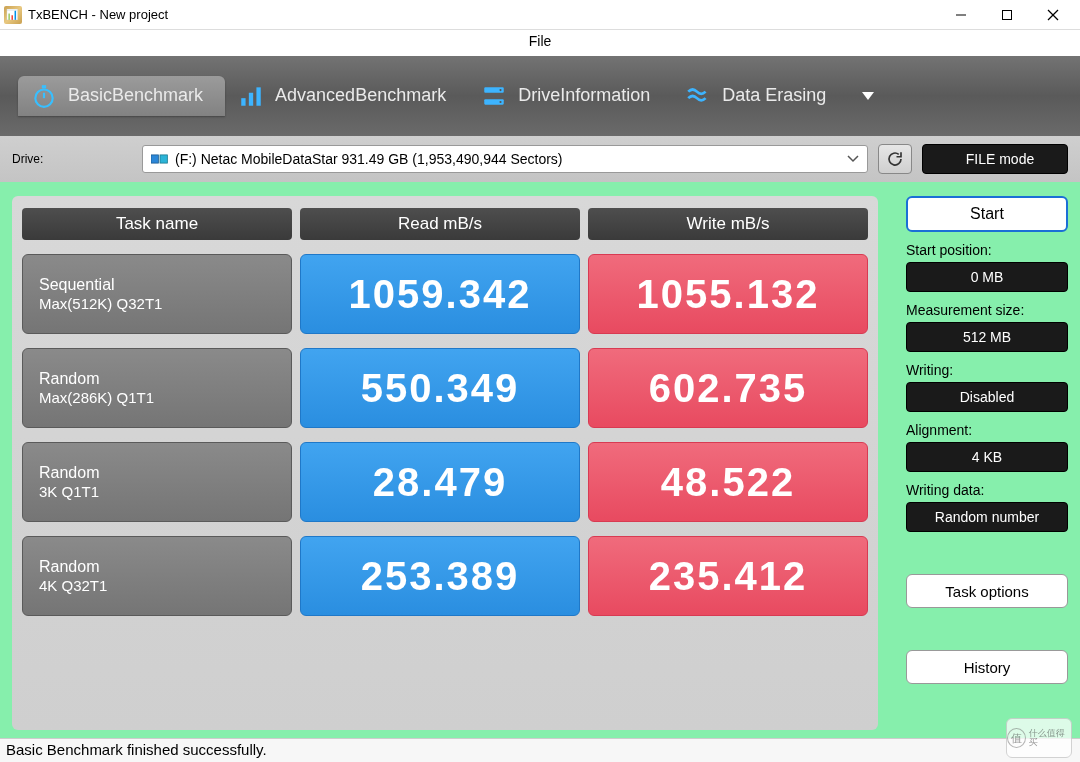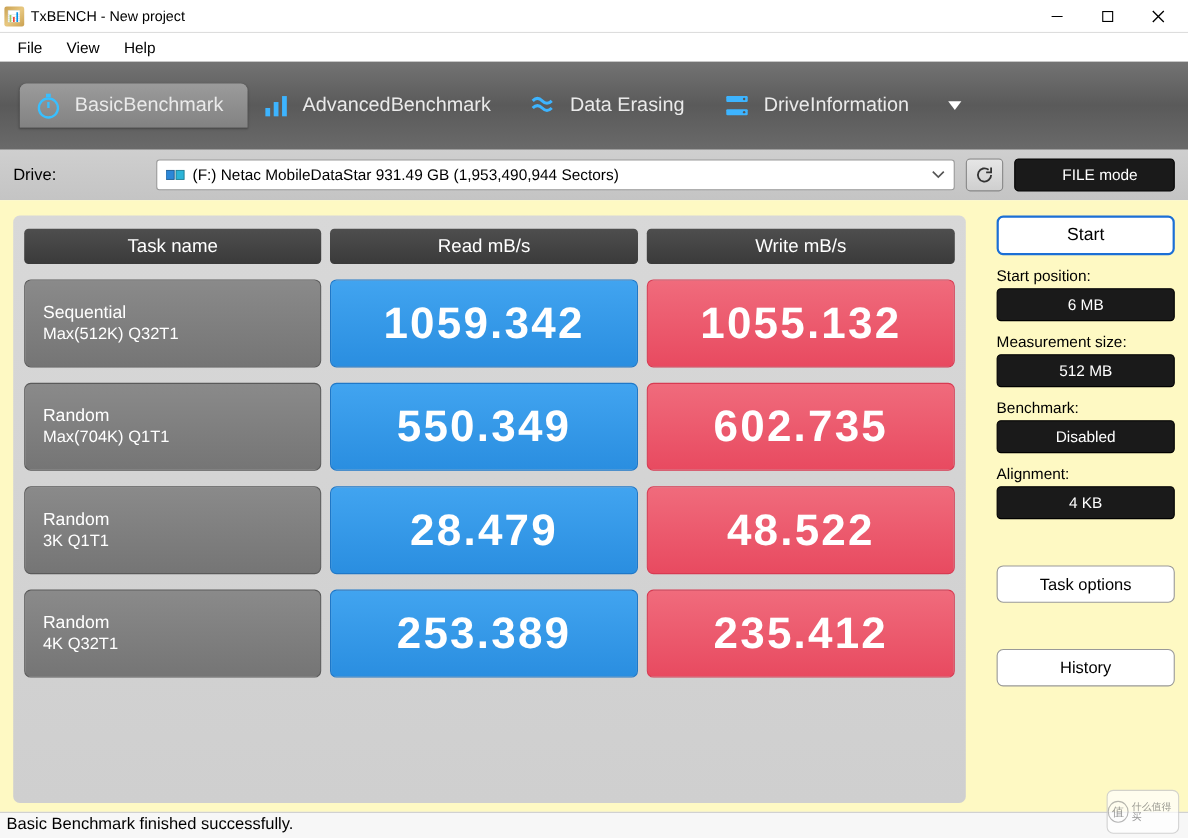--- a/index.html
+++ b/index.html
@@ -6,43 +6,43 @@
 body { width: 1080px; height: 762px; background: #fff; overflow: hidden; position: relative; }
 
 
 .titlebar { height: 30px; background: #fff; display: flex; align-items: center; padding: 0 4px; border-bottom: 1px solid #ddd; }
 .titlebar .app-icon { width: 18px; height: 18px; margin-right: 6px; background: linear-gradient(135deg, #c9a050 0%, #e8c880 50%, #c9a050 100%); border-radius: 2px; display: flex; align-items: center; justify-content: center; font-size: 10px; }
 .titlebar .title { font-size: 13px; color: #000; flex: 1; }
 .win-btns { display: flex; }
 .win-btn { width: 46px; height: 30px; display: flex; align-items: center; justify-content: center; font-size: 14px; cursor: default; }
 
 
-.menubar { height: 26px; background: #fff; display: flex; align-items: center; padding: 0 6px; gap: 2px; }
+.menubar { height: 26px; background: #fff; display: flex; align-items: center; padding: 0 6px; gap: 2px; flex-direction: column; }
 .menubar .menu-item { font-size: 14px; padding: 3px 10px; cursor: default; }
 
 
 .tabbar { height: 80px; background: linear-gradient(to bottom, #737373 0%, #5a5a5a 50%, #6a6a6a 100%); display: flex; align-items: center; padding: 0 18px; gap: 0; position: relative; }
 .tab { display: flex; align-items: center; gap: 10px; padding: 6px 22px 6px 12px; border-radius: 6px 6px 0 0; color: #eaeaea; font-size: 18px; line-height: 1.1; cursor: default; position: relative; }
 .tab.active { background: linear-gradient(to bottom, #9b9b9b 0%, #828282 100%); box-shadow: 0 1px 2px rgba(0,0,0,0.3); }
 .tab .tab-icon { width: 28px; height: 28px; display: flex; align-items: center; justify-content: center; color: #3db4ff; }
 .tab.active .tab-icon { color: #38bfff; }
 .tab .tab-text { display: flex; flex-direction: row; }
 .tab-dropdown { width: 28px; height: 28px; display: flex; align-items: center; justify-content: center; color: #fff; margin-left: 6px; }
 
 
 .drive-row { height: 46px; background: linear-gradient(to bottom, #cfcfcf 0%, #c4c4c4 100%); display: flex; align-items: center; padding: 0 12px; gap: 10px; }
-.drive-label { font-size: 15px; width: 120px; }
+.drive-label { font-size: 12px; width: 120px; }
 .drive-select { flex: 1; height: 28px; background: #fff; border: 1px solid #999; border-radius: 3px; display: flex; align-items: center; padding: 0 8px; font-size: 14px; position: relative; gap: 6px; }
 .drive-select .disk-icon { width: 18px; height: 14px; display: flex; align-items: center; }
 .drive-select .chev { position: absolute; right: 8px; color: #555; }
 .refresh-btn { width: 34px; height: 30px; background: linear-gradient(to bottom, #e6e6e6, #cfcfcf); border: 1px solid #888; border-radius: 4px; display: flex; align-items: center; justify-content: center; font-size: 14px; }
 .file-mode-btn { width: 146px; height: 30px; background: #1a1a1a; color: #fff; border-radius: 4px; display: flex; align-items: center; justify-content: center; font-size: 14px; border: 1px solid #000; padding-left: 10px; }
 
 
-.main { display: flex; padding: 14px 12px 10px 12px; gap: 28px; height: 558px; background: #fef9c3; }
+.main { display: flex; padding: 14px 12px 10px 12px; gap: 28px; height: 558px; background: #86efac; }
 .results { flex: 1; background: linear-gradient(to bottom, #d8d8d8 0%, #cfcfcf 100%); border-radius: 6px; padding: 12px 10px; display: flex; flex-direction: column; gap: 14px; }
 .hdr-row { display: flex; gap: 8px; }
 .hdr-cell { background: linear-gradient(to bottom, #4e4e4e 0%, #3a3a3a 100%); color: #fff; text-align: center; padding: 6px 0; font-size: 17px; border-radius: 4px; font-weight: 500; }
 .hdr-cell.c1 { width: 270px; }
 .hdr-cell.c2 { flex: 1; }
 .hdr-cell.c3 { flex: 1; }
 
 .data-row { display: flex; gap: 8px; }
 .task-cell { width: 270px; background: linear-gradient(to bottom, #8a8a8a 0%, #757575 100%); border: 1px solid #5a5a5a; border-radius: 6px; color: #fff; padding: 20px 16px; font-size: 16px; line-height: 1.2; display: flex; flex-direction: column; justify-content: center; }
 .task-cell .task-name { font-weight: 500; }
@@ -123,41 +123,41 @@
           <rect x="17" y="4" width="4" height="17"></rect>
         </svg>
     </span>
     <span class="tab-text">
       <span>Advanced</span>
       <span>Benchmark</span>
     </span>
   </div>
   <div class="tab">
     <span class="tab-icon">
-      <svg width="26" height="26" viewBox="0 0 24 24" fill="none" stroke="currentColor" stroke-width="2.5">
-          <path d="M3 8 Q7 4 11 8 T19 8"></path>
-          <path d="M3 14 Q7 10 11 14 T19 14"></path>
-        </svg>
-    </span>
-    <span class="tab-text">
-      <span>Data Erasing</span>
-    </span>
-  </div>
-  <div class="tab">
-    <span class="tab-icon">
       <svg width="26" height="26" viewBox="0 0 24 24" fill="currentColor">
           <rect x="3" y="4" width="18" height="5" rx="1"></rect>
           <rect x="3" y="15" width="18" height="5" rx="1"></rect>
           <circle cx="18" cy="6.5" r="1" fill="#555"></circle>
           <circle cx="18" cy="17.5" r="1" fill="#555"></circle>
         </svg>
     </span>
     <span class="tab-text">
       <span>Drive</span>
       <span>Information</span>
+    </span>
+  </div>
+  <div class="tab">
+    <span class="tab-icon">
+      <svg width="26" height="26" viewBox="0 0 24 24" fill="none" stroke="currentColor" stroke-width="2.5">
+          <path d="M3 8 Q7 4 11 8 T19 8"></path>
+          <path d="M3 14 Q7 10 11 14 T19 14"></path>
+        </svg>
+    </span>
+    <span class="tab-text">
+      <span>Data Erasing</span>
     </span>
   </div>
   <div class="tab-dropdown">
     <svg width="14" height="10" viewBox="0 0 14 10">
         <polygon points="1,1 13,1 7,9" fill="#fff"></polygon>
       </svg>
   </div>
 </div>
 
 <div class="drive-row">
@@ -198,21 +198,21 @@
         <span class="task-name">Sequential</span>
         <span class="task-sub">Max(512K) Q32T1</span>
       </div>
       <div class="val-cell read">1059.342</div>
       <div class="val-cell write">1055.132</div>
     </div>
 
     <div class="data-row">
       <div class="task-cell">
         <span class="task-name">Random</span>
-        <span class="task-sub">Max(704K) Q1T1</span>
+        <span class="task-sub">Max(286K) Q1T1</span>
       </div>
       <div class="val-cell read">550.349</div>
       <div class="val-cell write">602.735</div>
     </div>
 
     <div class="data-row">
       <div class="task-cell">
         <span class="task-name">Random</span>
         <span class="task-sub">3K Q1T1</span>
       </div>
@@ -228,33 +228,37 @@
       <div class="val-cell read">253.389</div>
       <div class="val-cell write">235.412</div>
     </div>
   </div>
 
   <div class="side">
     <div class="start-btn">Start</div>
 
     <div class="side-group">
       <span class="side-label">Start position:</span>
-      <div class="side-val">6 MB</div>
+      <div class="side-val">0 MB</div>
     </div>
     <div class="side-group">
       <span class="side-label">Measurement size:</span>
       <div class="side-val">512 MB</div>
     </div>
     <div class="side-group">
-      <span class="side-label">Benchmark:</span>
+      <span class="side-label">Writing:</span>
       <div class="side-val">Disabled</div>
     </div>
     <div class="side-group">
       <span class="side-label">Alignment:</span>
       <div class="side-val">4 KB</div>
+    </div>
+    <div class="side-group">
+      <span class="side-label">Writing data:</span>
+      <div class="side-val">Random number</div>
     </div>
 
     <div class="side-btn">Task options</div>
     <div class="side-btn">History</div>
   </div>
 </div>
 
 <div class="statusbar">Basic Benchmark finished successfully.</div>
 
 <div class="watermark">

